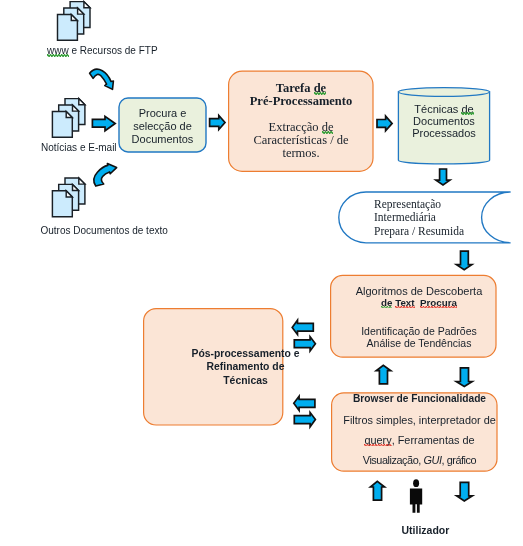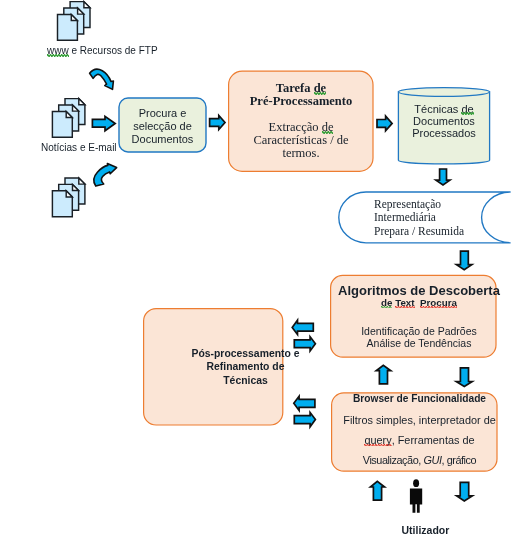--- a/index.html
+++ b/index.html
@@ -112,20 +112,21 @@
     <g fill="#0A0A0A">
       <ellipse cx="416.1" cy="483.2" rx="3.0" ry="3.9"></ellipse>
       <path d="M409.9 488.6 H422.2 V504.6 H419.7 V512.7 H416.9 V504.2 H415.4 V512.7 H412.5 V504.6 H409.9 Z"></path>
     </g>
   </svg>
 
   <div class="lbl" style="left:47px;top:45px;">
     <span class="sq sq-g"><span>www</span><i class="sqline"></i></span><span> e Recursos de FTP</span>
   </div>
   <div class="lbl" style="left:41px;top:142px;">Notícias e E-mail</div>
+  <div class="lbl" style="left:40.5px;top:224.5px;">Outros Documentos de texto</div>
   <div class="lbl" style="left:401.5px;top:524px;font-weight:bold;font-size:10.5px;">Utilizador</div>
 
   <div class="btxt" style="left:119px;top:99.5px;width:87px;height:54px;font-size:11px;line-height:12.7px;">
     <div>Procura e</div>
     <div>selecção de</div>
     <div>Documentos</div>
   </div>
 
   <div class="btxt" style="left:228.5px;top:82px;width:145px;height:78px;
               font-family:'Liberation Serif',serif;font-size:12.5px;line-height:12.9px;">
@@ -150,21 +151,21 @@
   </div>
 
   <div class="btxt" style="left:374px;top:192px;width:160px;height:52px;align-items:flex-start;
               font-family:'Liberation Serif',serif;font-size:11.5px;line-height:13.5px;text-align:left;">
     <div>Representação</div>
     <div>Intermediária</div>
     <div>Prepara / Resumida</div>
   </div>
 
   <div class="btxt" style="left:336.5px;top:282px;width:165px;height:70px;font-size:10.5px;line-height:12.2px;">
-    <div style="font-weight:bold;font-size:13px;">Algoritmos de Descoberta</div>
+    <div style="font-weight:normal;font-size:11px;">Algoritmos de Descoberta</div>
     <div style="font-weight:bold;font-size:9.8px;">
       <span class="sq sq-g"><span>de</span><i class="sqline"></i></span> <span class="sq sq-r"><span>Text</span><i class="sqline"></i></span>&nbsp; <span class="sq sq-r"><span>Procura</span><i class="sqline"></i></span>
     </div>
     <div style="height:16px;"></div>
     <div>Identificação de Padrões</div>
     <div>Análise de Tendências</div>
   </div>
 
   <div class="btxt" style="left:144px;top:347px;width:139px;height:40px;font-size:10.4px;line-height:13.3px;font-weight:bold;padding-left:32px;">
     <div>Pós-processamento e</div>

